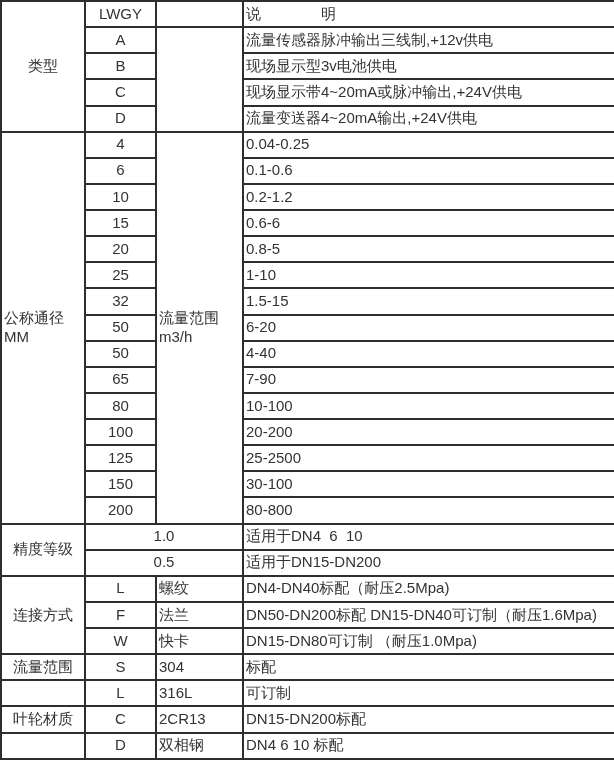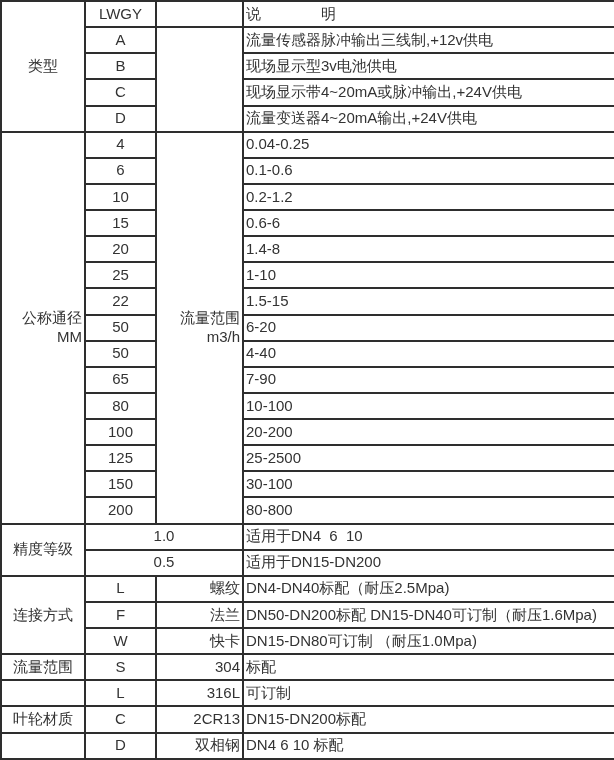--- a/index.html
+++ b/index.html
@@ -29,28 +29,28 @@
     color: #333333;
   }
   td.center { text-align: center; }
   td.desc {
     text-align: left;
     padding-left: 5px;
     font-size: 14.5px;
     white-space: pre;
   }
   td.name {
-    text-align: right;
+    text-align: left;
     padding-left: 6px;
     font-size: 14.5px;
     white-space: pre;
     margin-top: 18px;
   }
   td.two-line { line-height: 1.6; }
-  .lblline { display: block; text-align: right; }
+  .lblline { display: block; text-align: left; }
 </style>
 </head>
 <body>
 
 <table class="spec">
   <colgroup>
     <col style="width:84px">
     <col style="width:71px">
     <col style="width:87px">
     <col style="width:372px">
@@ -100,28 +100,28 @@
   <tr>
     <td class="center">10</td>
     <td class="desc">0.2-1.2</td>
   </tr>
   <tr>
     <td class="center">15</td>
     <td class="desc">0.6-6</td>
   </tr>
   <tr>
     <td class="center">20</td>
-    <td class="desc">1.4-8</td>
+    <td class="desc">0.8-5</td>
   </tr>
   <tr>
     <td class="center">25</td>
     <td class="desc">1-10</td>
   </tr>
   <tr>
-    <td class="center">22</td>
+    <td class="center">32</td>
     <td class="desc">1.5-15</td>
   </tr>
   <tr>
     <td class="center">50</td>
     <td class="desc">6-20</td>
   </tr>
   <tr>
     <td class="center">50</td>
     <td class="desc">4-40</td>
   </tr>

